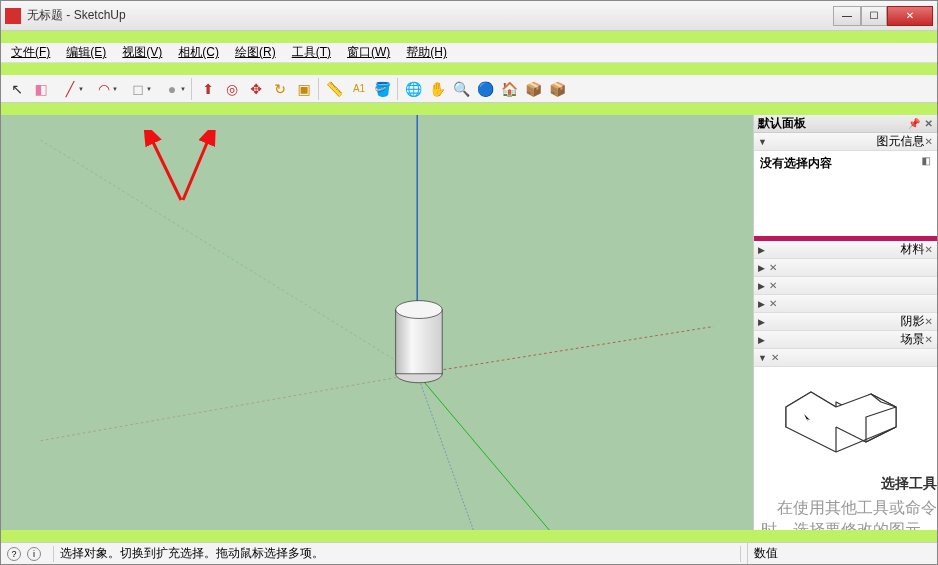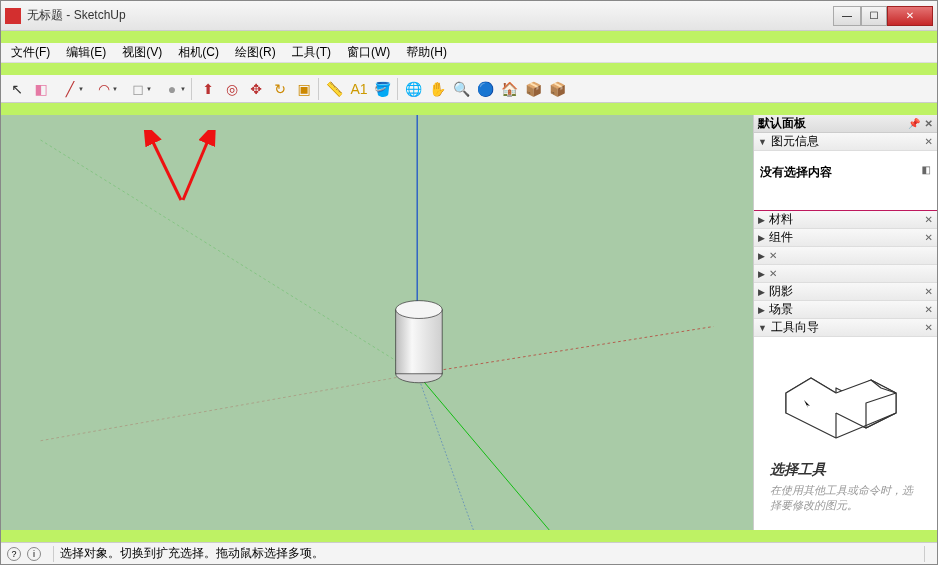--- a/index.html
+++ b/index.html
@@ -9,48 +9,48 @@
     
     .titlebar { height: 30px; background: linear-gradient(#f7f7f7, #e4e4e4); display: flex; align-items: center; padding: 0 4px; border-bottom: 1px solid #ccc; }
     .titlebar-icon { width: 16px; height: 16px; background: #d32f2f; display: inline-block; margin-right: 6px; }
     .titlebar-title { flex: 1; color: #333; font-size: 12px; }
     .titlebar-btns { display: flex; gap: 0; }
     .titlebar-btn { width: 28px; height: 20px; border: 1px solid #aaa; background: linear-gradient(#f5f5f5, #ddd); display: flex; align-items: center; justify-content: center; font-size: 10px; cursor: pointer; }
     .titlebar-btn.max { width: 26px; }
     .titlebar-btn.close { width: 46px; background: linear-gradient(#e57373, #c62828); color: #fff; border-color: #a02020; }
     
     .menubar { height: 20px; background: #f4f4f4; display: flex; align-items: center; padding: 0 4px; gap: 4px; border-bottom: 1px solid #ddd; font-size: 12px; }
-    .menu-item { padding: 4px 6px; cursor: pointer; }
+    .menu-item { padding: 4px 6px; cursor: pointer; text-decoration: underline; }
     
     .toolbar { height: 28px; background: #f4f4f4; display: flex; align-items: center; padding: 2px 4px; gap: 0; border-bottom: 1px solid #ccc; }
     .tool-btn { width: 24px; height: 24px; display: flex; align-items: center; justify-content: center; cursor: pointer; border: 1px solid transparent; }
     .tool-btn.wide { width: 34px; position: relative; }
     .tool-btn.wide::after { content: "▼"; font-size: 6px; position: absolute; right: 2px; color: #444; }
     .tool-sep { width: 3px; height: 22px; border-left: 1px solid #ccc; margin: 0 2px; }
     
     .content { flex: 1; display: flex; overflow: hidden; }
     
     .viewport { flex: 1; position: relative; background: #a9cba7; overflow: hidden; }
     .viewport svg { width: 100%; height: 100%; }
     
     .annotation-arrows { position: absolute; top: 15px; left: 140px; pointer-events: none; }
     
-    .sidepanel { width: 184px; background: #f4f4f4; border-left: 1px solid #ccc; display: flex; flex-direction: column; font-size: 12px; }
+    .sidepanel { width: 184px; background: #f4f4f4; border-left: 1px solid #ccc; display: flex; flex-direction: column; font-size: 12px; text-align: right; }
     .panel-header { height: 18px; background: linear-gradient(#eee, #ddd); display: flex; align-items: center; justify-content: space-between; padding: 0 4px; border-bottom: 1px solid #ccc; font-weight: bold; }
     .panel-header .hicons { display: flex; gap: 4px; font-size: 10px; color: #666; }
     .collapse-row { height: 18px; background: linear-gradient(#f8f8f8, #eaeaea); display: flex; align-items: center; padding: 0 4px; border-bottom: 1px solid #ddd; cursor: pointer; }
     .collapse-row .arrow { font-size: 9px; color: #444; margin-right: 4px; }
     .collapse-row .label { flex: 1; font-weight: normal; }
     .collapse-row .cicon { font-size: 10px; color: #666; }
-    .info-body { height: 60px; background: #fff; padding: 13px 6px; border-bottom: 1px solid #be185d; }
-    
-    .instructor { flex: 1; background: #fff; padding: 16px; overflow: hidden; font-size: 11px; color: #888; font-style: italic; }
+    .info-body { height: 90px; background: #fff; padding: 4px 6px; border-bottom: 5px solid #be185d; }
+    
+    .instructor { flex: 1; background: #fff; padding: 0; overflow: hidden; font-size: 11px; color: #888; }
     .instructor-img { width: 100%; height: 100px; display: flex; align-items: center; justify-content: center; margin-bottom: 8px; }
     .instructor h3 { font-size: 14px; color: #333; margin: 4px 0; }
-    .instructor .sub { font-size: 11px; color: #999; line-height: 1.4; }
+    .instructor .sub { font-size: 16px; color: #999; line-height: 1.4; }
     .instructor .section-t { font-size: 12px; color: #333; font-weight: bold; margin-top: 16px; }
     
     .statusbar { height: 22px; background: #f4f4f4; border-top: 1px solid #ccc; display: flex; align-items: center; padding: 0 6px; font-size: 12px; }
     .status-icon { width: 14px; height: 14px; border: 1px solid #888; border-radius: 50%; display: flex; align-items: center; justify-content: center; font-size: 9px; margin-right: 6px; }
     .status-sep { width: 1px; height: 16px; background: #ccc; margin: 0 6px; }
     .status-text { flex: 1; }
     .status-right { width: 184px; text-align: left; padding-left: 6px; border-left: 1px solid #ccc; height: 100%; display: flex; align-items: center; }
     
     
     .ico { display: inline-block; }
@@ -114,21 +114,21 @@
         <span class="ico" style="color: rgb(204, 136, 0); font-size: 14px;">↻</span>
       </div>
       <div class="tool-btn">
         <span class="ico" style="color: rgb(204, 136, 0); font-size: 14px;">▣</span>
       </div>
       <div class="tool-sep"></div>
       <div class="tool-btn">
         <span class="ico" style="color: rgb(204, 153, 0); font-size: 14px;">📏</span>
       </div>
       <div class="tool-btn">
-        <span class="ico" style="color: rgb(204, 153, 0); font-size: 14px;">A1</span>
+        <span class="ico" style="color: rgb(204, 153, 0); font-size: 10px;">A1</span>
       </div>
       <div class="tool-btn">
         <span class="ico" style="color: rgb(204, 153, 0); font-size: 14px;">🪣</span>
       </div>
       <div class="tool-sep"></div>
       <div class="tool-btn">
         <span class="ico" style="color: rgb(34, 170, 119); font-size: 14px;">🌐</span>
       </div>
       <div class="tool-btn">
         <span class="ico" style="color: rgb(204, 153, 0); font-size: 14px;">✋</span>
@@ -211,21 +211,20 @@
         </div>
       </div>
       <div id="sections">
           <div class="collapse-row">
             <span class="arrow">▶</span>
             <span class="label">材料</span>
             <span class="cicon">✕</span>
           </div>
           <div class="collapse-row">
             <span class="arrow">▶</span>
-            <span class="label">组件</span>
             <span class="cicon">✕</span>
           </div>
           <div class="collapse-row">
             <span class="arrow">▶</span>
             <span class="cicon">✕</span>
           </div>
           <div class="collapse-row">
             <span class="arrow">▶</span>
             <span class="cicon">✕</span>
           </div>
@@ -235,21 +234,20 @@
             <span class="cicon">✕</span>
           </div>
           <div class="collapse-row">
             <span class="arrow">▶</span>
             <span class="label">场景</span>
             <span class="cicon">✕</span>
           </div>
         </div>
       <div class="collapse-row">
         <span class="arrow">▼</span>
-        <span class="label">工具向导</span>
         <span class="cicon">✕</span>
       </div>
       <div class="instructor">
         <div class="instructor-img">
           <svg width="140" height="90" viewBox="0 0 140 90">
             <g stroke="#333" stroke-width="1.2" fill="#fff" stroke-linejoin="round">
               <path d="M10,55 L10,35 L35,20 L60,35 L60,55 L90,70 L120,55 L120,35 L95,22 L70,35 L60,30 L60,55 Z" fill="#fff"></path>
               <path d="M10,55 L60,80 L120,55 L120,35 L95,22 L60,35 L35,20 L10,35 Z" fill="#fff"></path>
               <path d="M60,80 L60,55"></path>
               <path d="M60,55 L90,70 L120,55" fill="none"></path>
@@ -267,15 +265,16 @@
       </div>
     </div>
   </div>
 
   <div class="statusbar">
     <span class="status-icon">?</span>
     <span class="status-icon">i</span>
     <span class="status-sep"></span>
     <span class="status-text">选择对象。切换到扩充选择。拖动鼠标选择多项。</span>
     <span class="status-sep"></span>
+    <span class="status-right">数值</span>
   </div>
 
 </div>
 
 </body></html>

